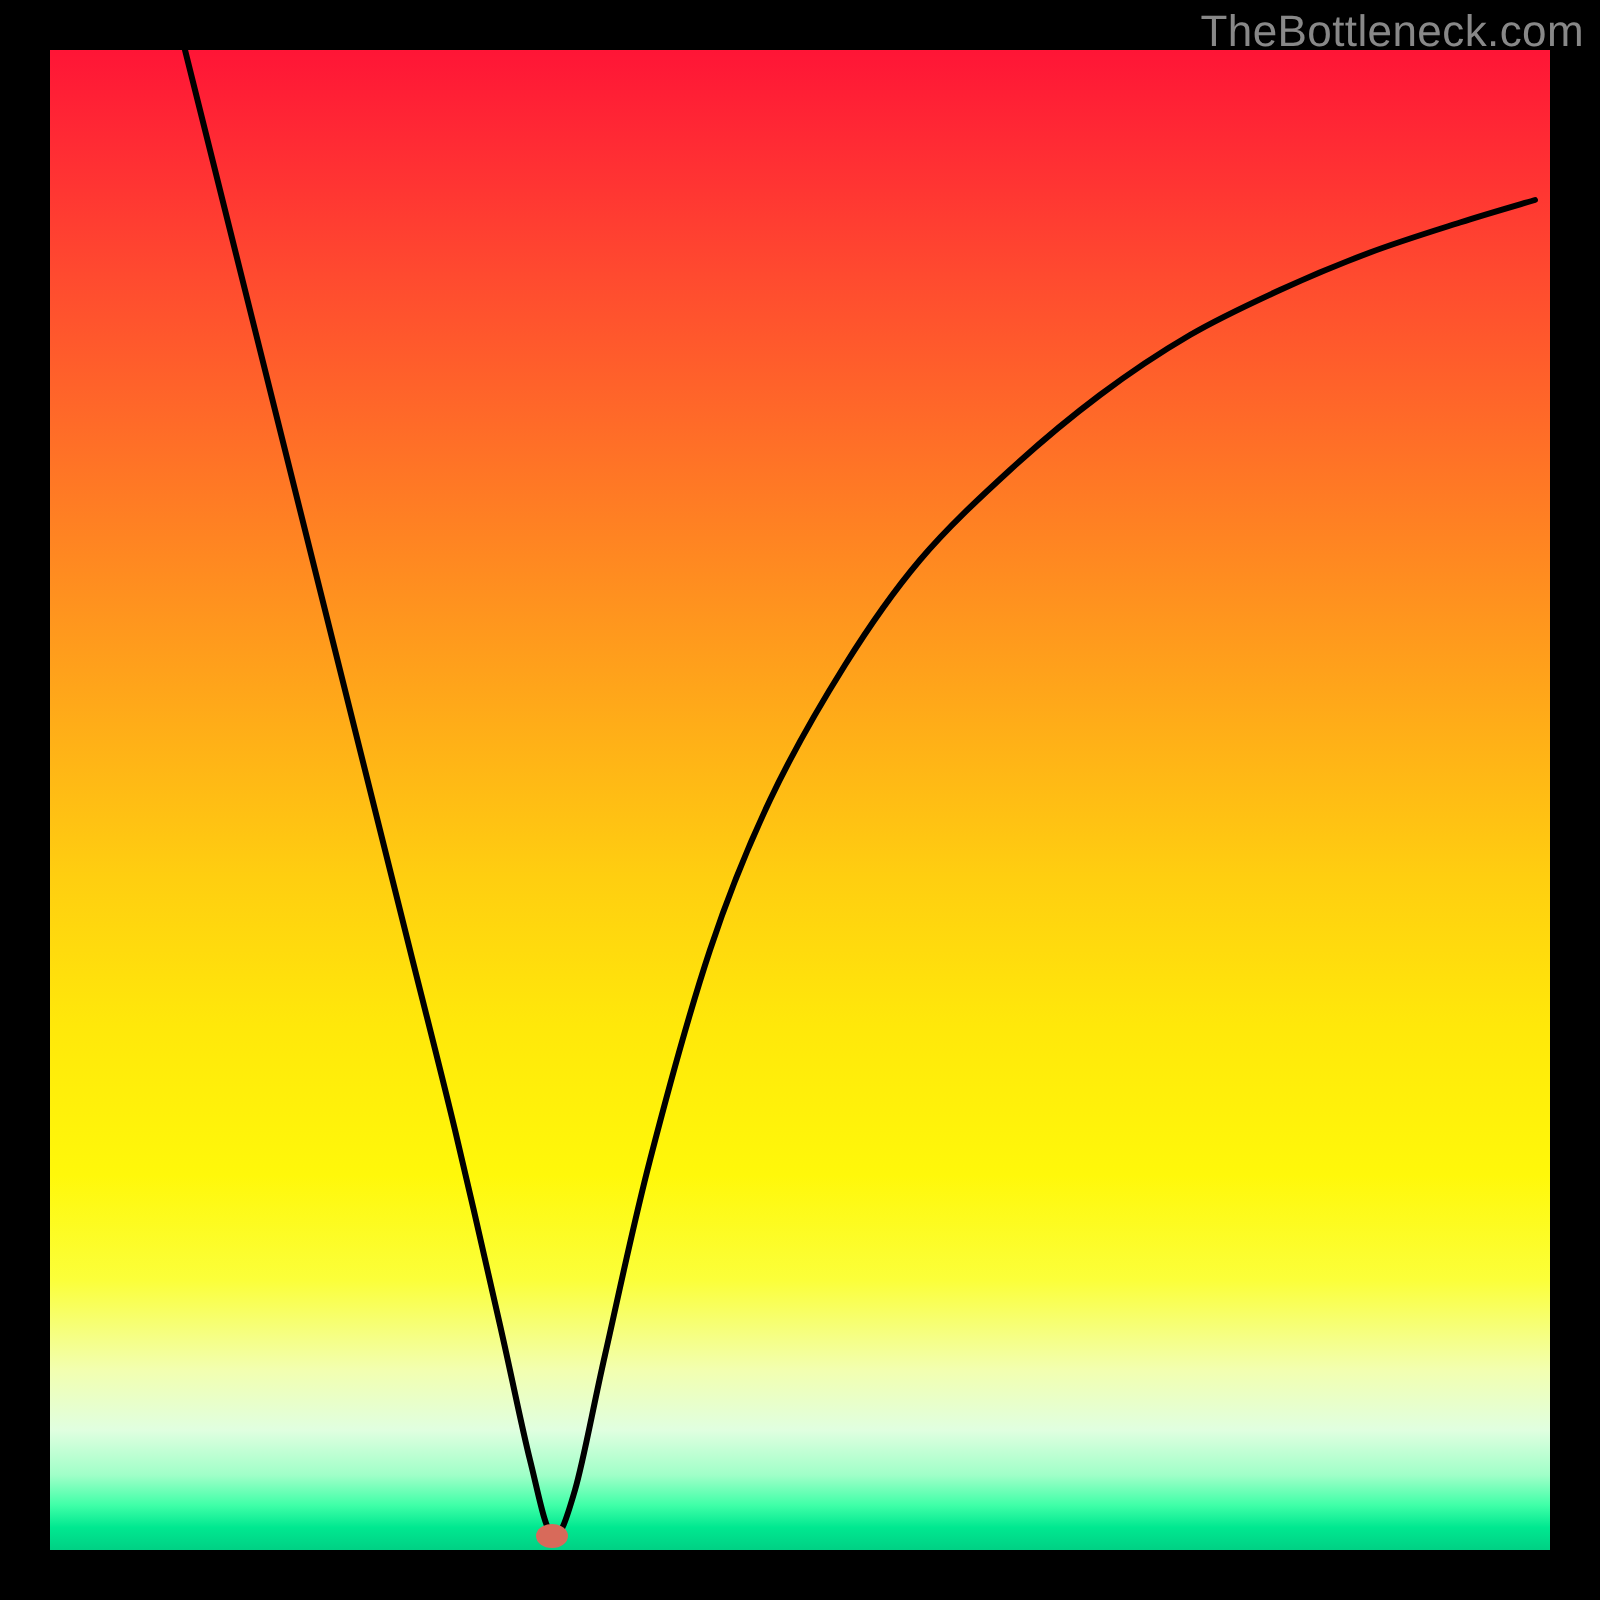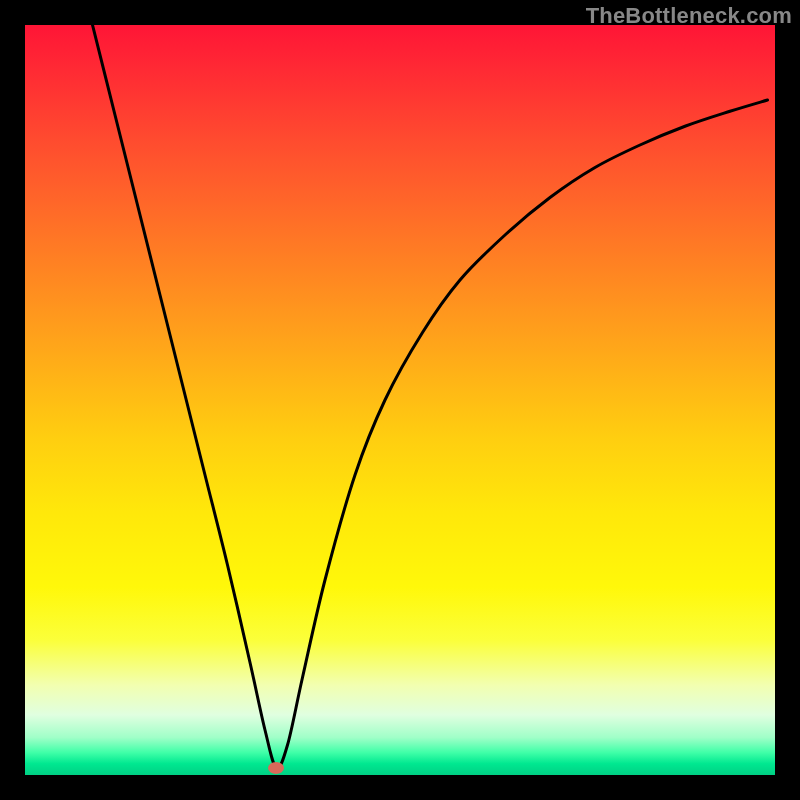--- a/index.html
+++ b/index.html
@@ -40,21 +40,21 @@
       #00e890 98.5%,
       #00d084 100%
     );
   }
   .watermark {
     position: absolute;
     top: 3px;
     right: 8px;
     color: #888;
     font-size: 22px;
-    font-weight: 700;
+    font-weight: 400;
     letter-spacing: 0.2px;
   }
   .curve-svg {
     position: absolute;
     left: 0;
     top: 0;
     width: 750px;
     height: 750px;
   }
   .marker {

